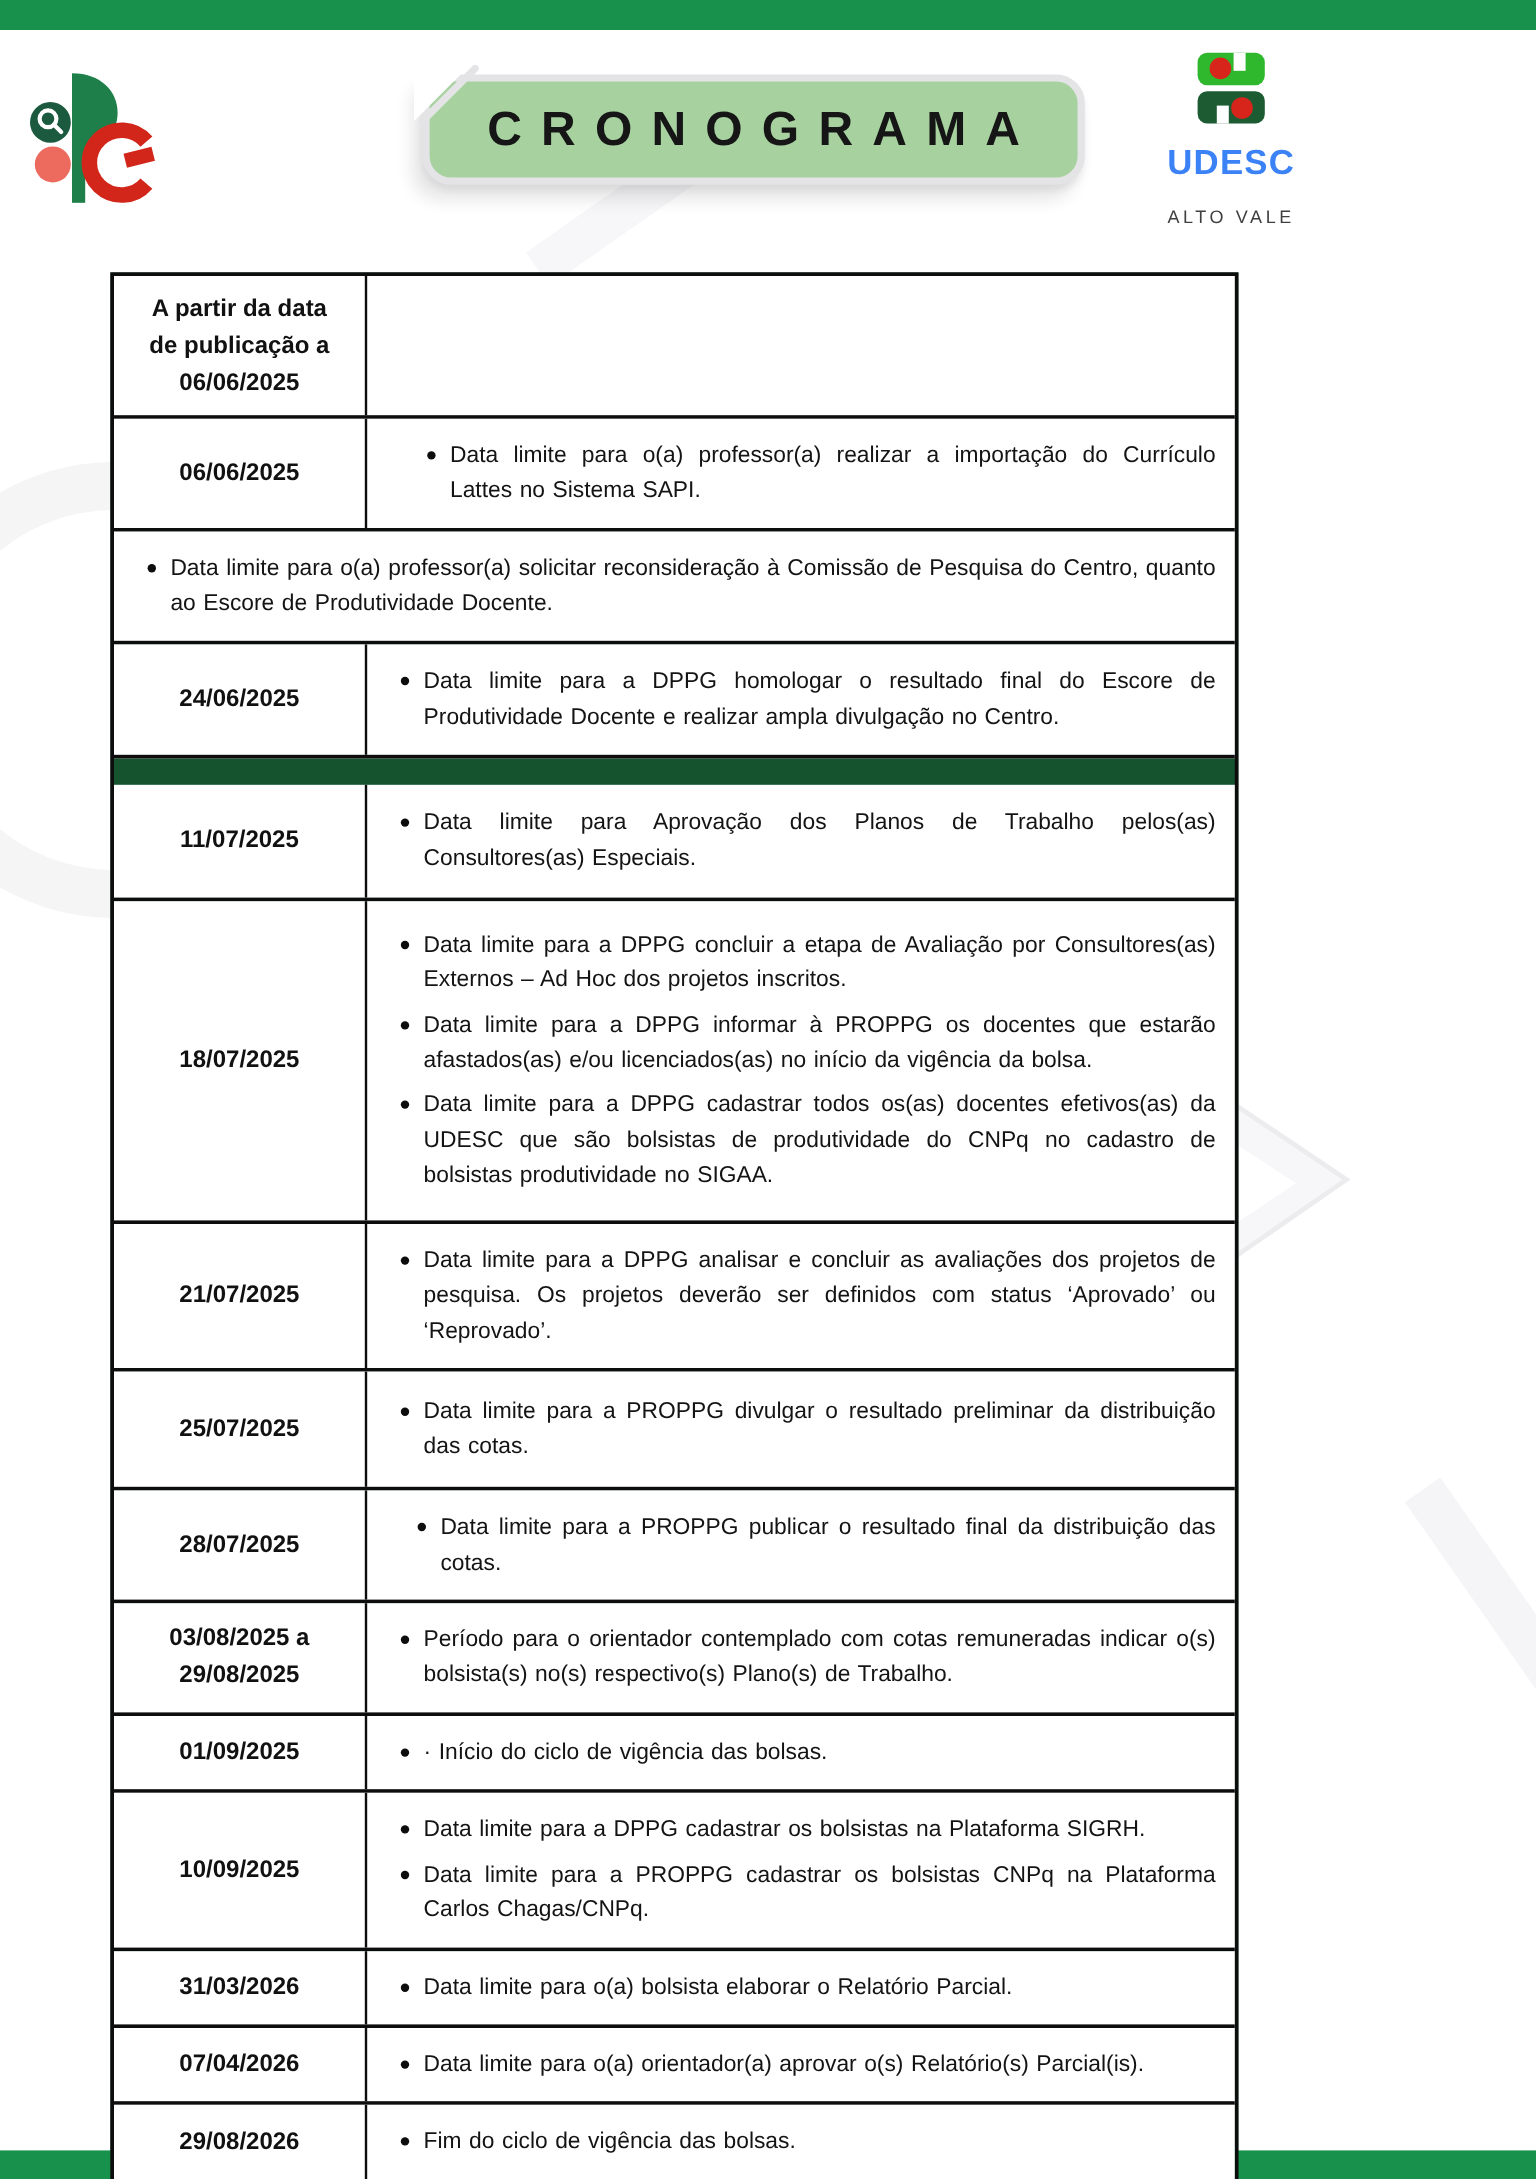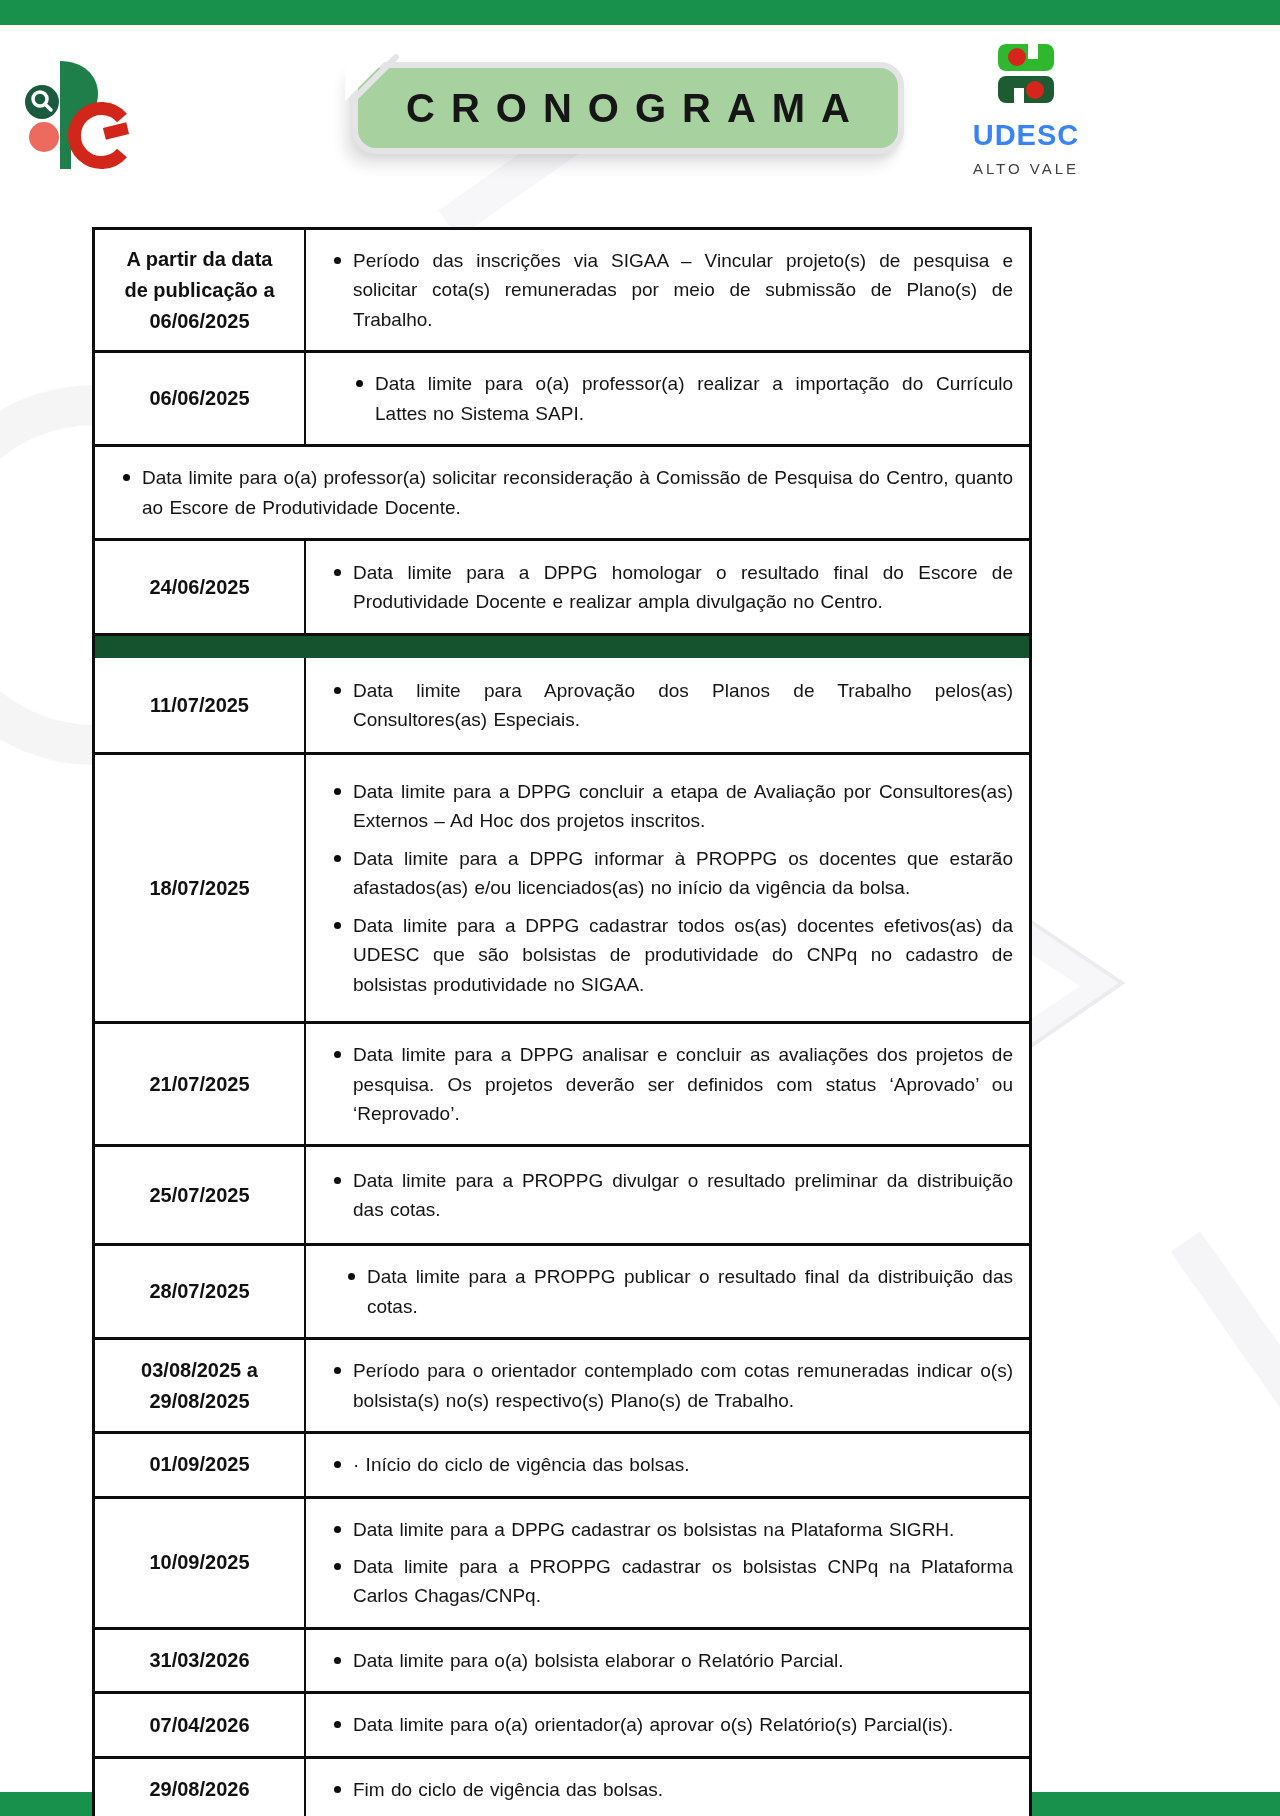--- a/index.html
+++ b/index.html
@@ -42,21 +42,21 @@
     position:absolute;left:-12px;top:14px;width:68px;height:6px;background:#e4e4e7;
     transform:rotate(-45deg);z-index:4;border-radius:3px;
   }
   .title-text{
     font-size:40px;font-weight:800;letter-spacing:16px;color:#161616;
     padding-left:16px; 
     z-index:5;
   }
   .udesc{position:absolute;right:10px;top:18px;width:160px;text-align:center;}
   .udesc-name{font-size:29px;font-weight:900;letter-spacing:1px;color:#3b82f6;margin-top:10px;}
-  .udesc-campus{font-size:15px;letter-spacing:3px;color:#3f3f3f;margin-top:8px;}
+  .udesc-campus{font-size:15px;letter-spacing:3px;color:#3f3f3f;margin-top:20px;}
 
   
   .table{
     position:absolute;left:92px;top:227px;width:934px;z-index:2;
     border:3px solid #0d0d0d;background:#14532d;
   }
   .row{display:flex;border-bottom:3px solid #0d0d0d;background:#fff;}
   .row:last-child{border-bottom:none;}
   .cell-date{
     width:211px;flex:0 0 211px;border-right:2px solid #0d0d0d;
@@ -130,26 +130,20 @@
       <circle cx="38" cy="47" r="9" fill="#d8251b"></circle>
     </svg>
     <div class="udesc-name">UDESC</div>
     <div class="udesc-campus">ALTO VALE</div>
   </div>
 </div>
 
 <div class="table">
     <div class="row" style="min-height: 116px;">
       <div class="cell-date">A partir da data de publicação a 06/06/2025</div>
-      <div class="cell-body">
-        <div class="item">
-          <span class="bullet"></span>
-          <div class="item-text">Período das inscrições via SIGAA – Vincular projeto(s) de pesquisa e solicitar cota(s) remuneradas por meio de submissão de Plano(s) de Trabalho.</div>
-        </div>
-      </div>
     </div>
     <div class="row" style="min-height: 88px; gap: 22px;">
       <div class="cell-date">06/06/2025</div>
       <div class="cell-body">
         <div class="item">
           <span class="bullet"></span>
           <div class="item-text">Data limite para o(a) professor(a) realizar a importação do Currículo Lattes no Sistema SAPI.</div>
         </div>
       </div>
     </div>

